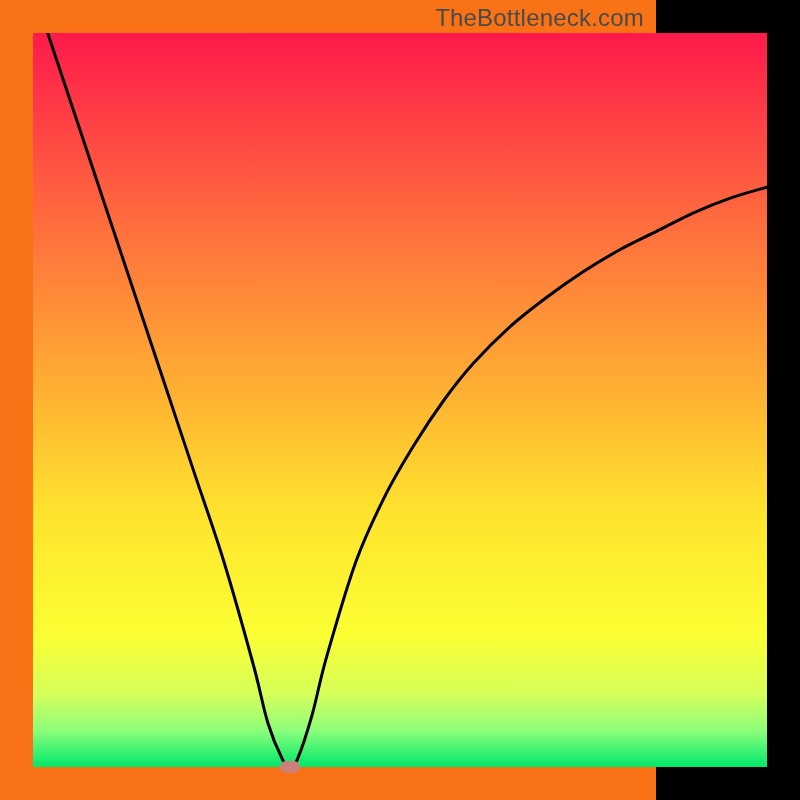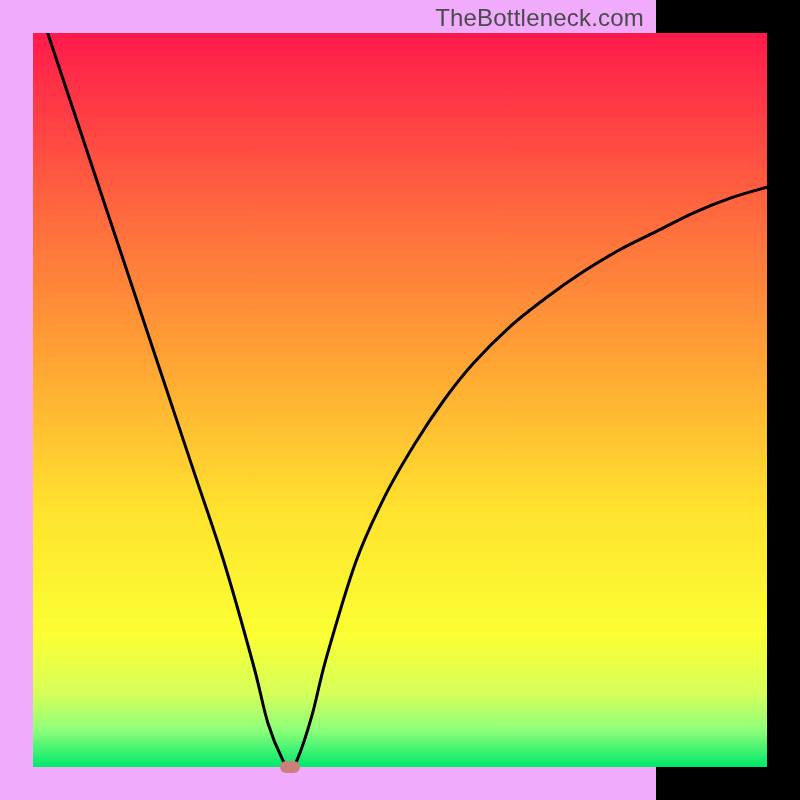--- a/index.html
+++ b/index.html
@@ -10,21 +10,21 @@
     background: #000;
     font-family: Arial, Helvetica, sans-serif;
     overflow: hidden;
   }
   .frame {
     position: absolute;
     left: 0;
     top: 0;
     width: 656px;
     height: 800px;
-    background: #f0abfc;
+    background: #f97316;
   }
   .watermark {
     position: absolute;
     top: 4px;
     right: 12px;
     color: #4a4a4a;
     font-size: 24px;
     font-weight: 400;
     letter-spacing: 0.2px;
     z-index: 10;

